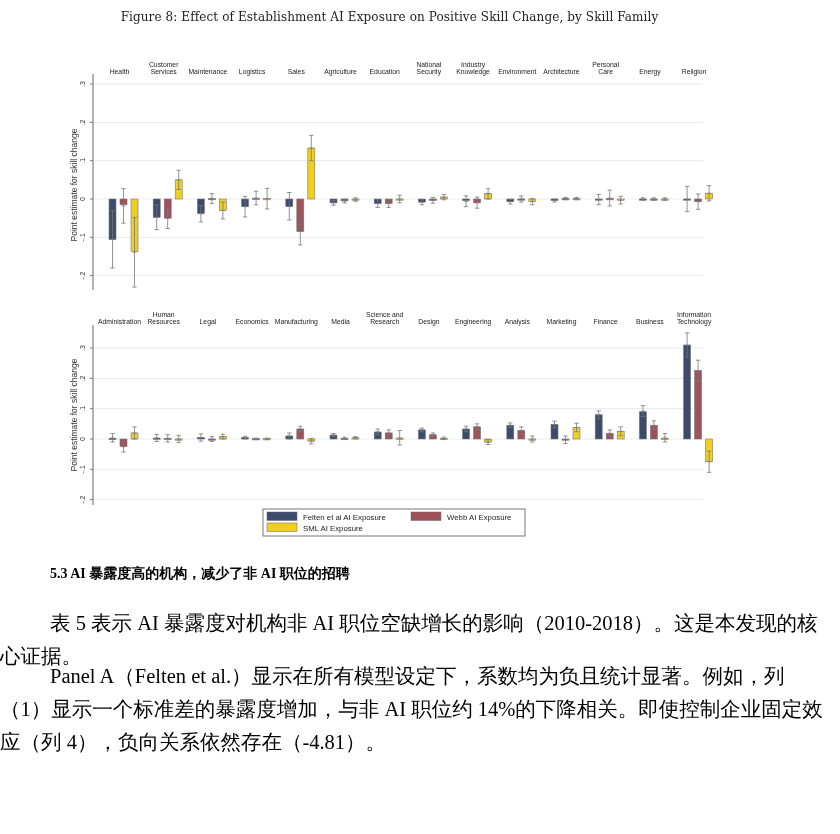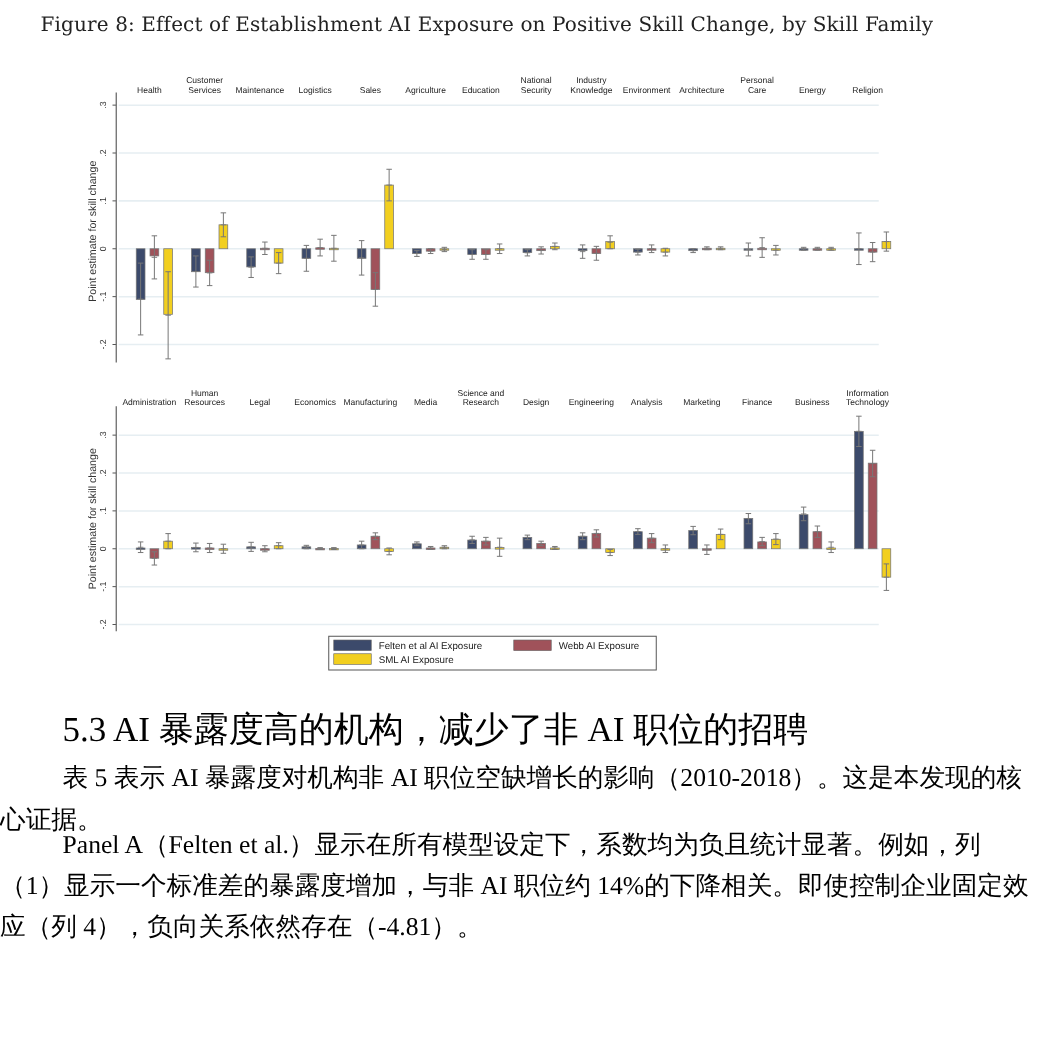--- a/index.html
+++ b/index.html
@@ -1,19 +1,19 @@
 <!DOCTYPE html>
 <html><head>
 <meta charset="utf-8">
 <style>
   html, body { margin:0; padding:0; background:#ffffff; }
   body { width:840px; height:834px; position:relative; overflow:hidden; font-family:"DejaVu Serif", serif; color:#000; }
-  .fig-title { position:absolute; top:10px; left:0; width:779px; text-align:center; font-family:"DejaVu Serif", serif; font-size:16px; letter-spacing:0.1px; color:#222; }
+  .fig-title { position:absolute; top:10px; left:0; width:779px; text-align:center; font-family:"DejaVu Serif", serif; font-size:12px; letter-spacing:0.1px; color:#222; }
   #chart { position:absolute; left:0; top:0; }
-  .heading { position:absolute; left:50px; top:565px; font-family:"Liberation Serif", serif; font-weight:normal; font-size:28px; }
+  .heading { position:absolute; left:50px; top:565px; font-family:"Liberation Serif", serif; font-weight:bold; font-size:14px; }
   .para { position:absolute; left:0; width:834px; font-family:"Liberation Serif", serif; font-size:20.5px; line-height:33px; }
   .p1 { top:607px; text-indent:50px; }
   .p2 { top:660px; text-indent:50px; }
 </style>
 </head>
 <body>
 
 <div class="fig-title">Figure 8: Effect of Establishment AI Exposure on Positive Skill Change, by Skill Family</div>
 
 <svg id="chart" width="840" height="550" xmlns="http://www.w3.org/2000/svg">

